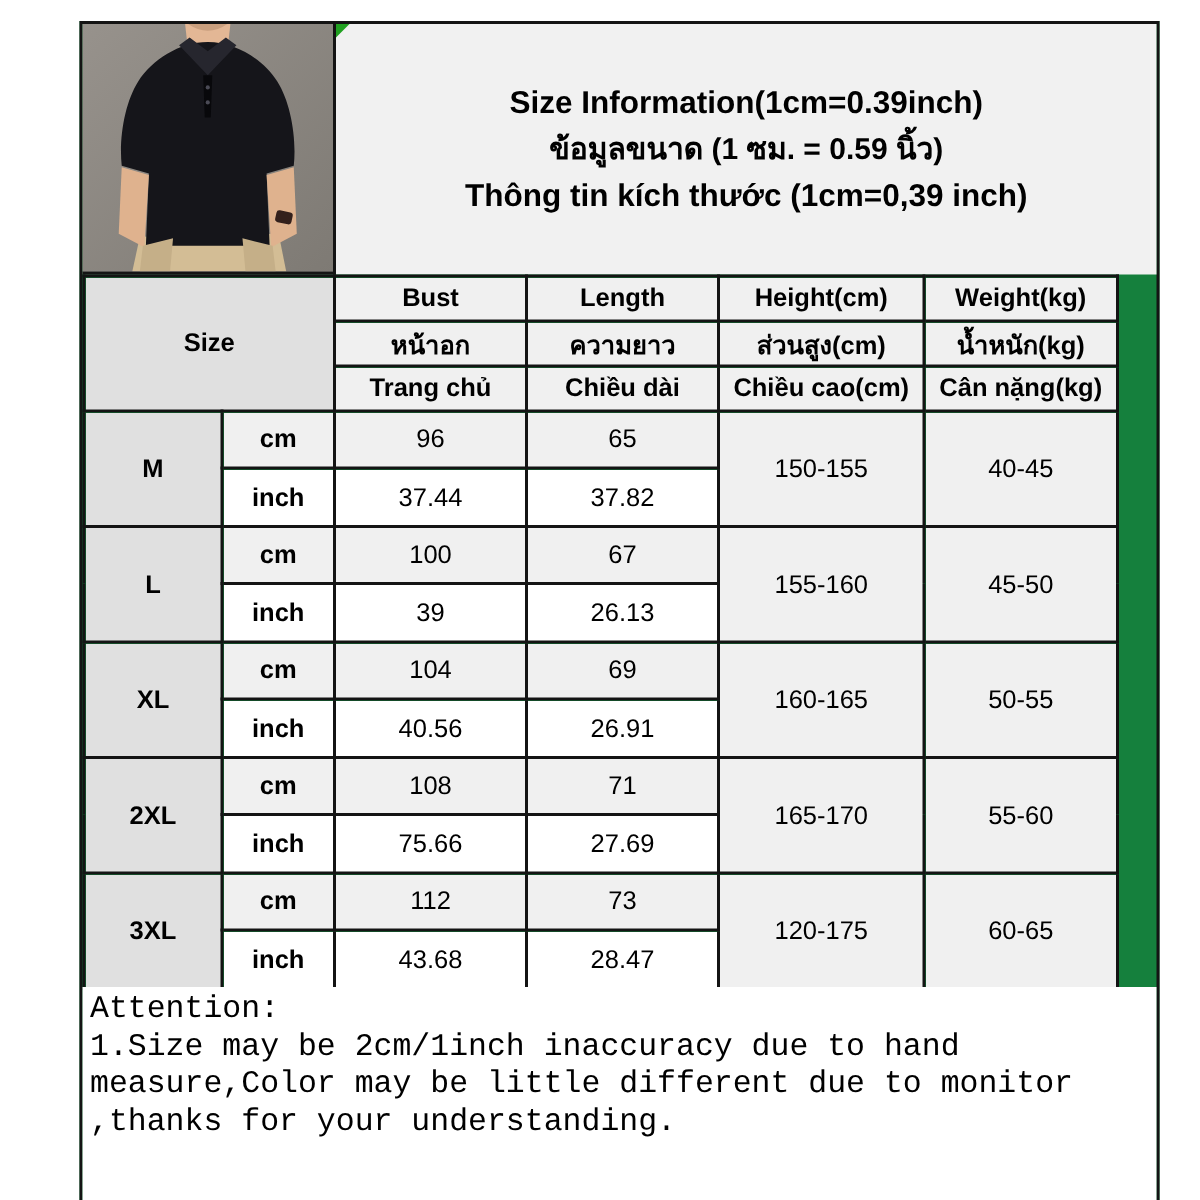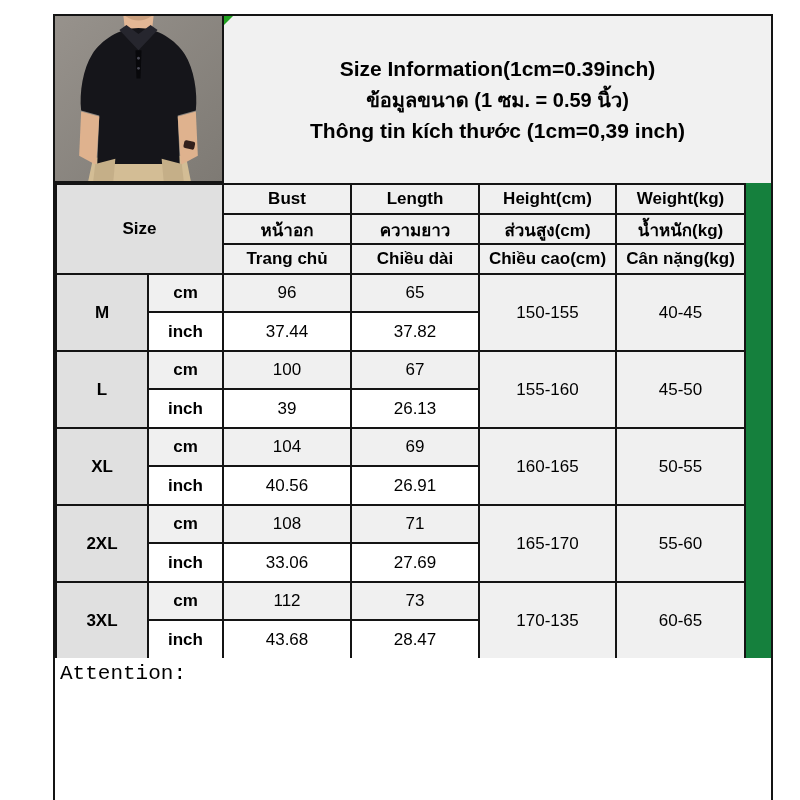--- a/index.html
+++ b/index.html
@@ -170,37 +170,38 @@
       <tr class="crow">
         <td class="dark size-label" rowspan="2">2XL</td>
         <td class="gray b">cm</td>
         <td class="gray">108</td>
         <td class="gray">71</td>
         <td class="gray" rowspan="2">165-170</td>
         <td class="gray" rowspan="2">55-60</td>
       </tr>
       <tr class="irow">
         <td class="white b">inch</td>
-        <td class="white">33.06</td>
+        <td class="white">75.66</td>
         <td class="white">27.69</td>
       </tr>
 
       <tr class="crow">
         <td class="dark size-label" rowspan="2">3XL</td>
         <td class="gray b">cm</td>
         <td class="gray">112</td>
         <td class="gray">73</td>
-        <td class="gray" rowspan="2">170-135</td>
+        <td class="gray" rowspan="2">120-175</td>
         <td class="gray" rowspan="2">60-65</td>
       </tr>
       <tr class="irow">
         <td class="white b">inch</td>
         <td class="white">43.68</td>
         <td class="white">28.47</td>
       </tr>
     </tbody>
   </table>
 
   <div class="attention">
     <div>Attention:</div>
+    <div>1.Size may be 2cm/1inch inaccuracy due to hand measure,Color may be little different due to monitor ,thanks for your understanding.</div>
   </div>
 
 </div>
 
 </body></html>

